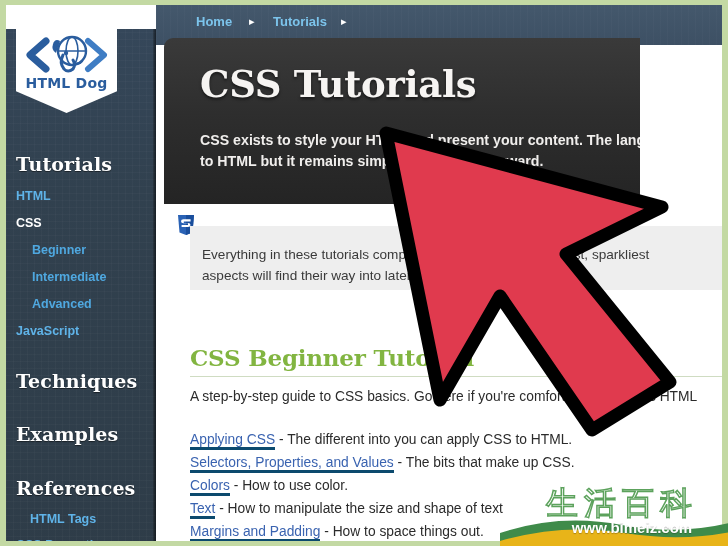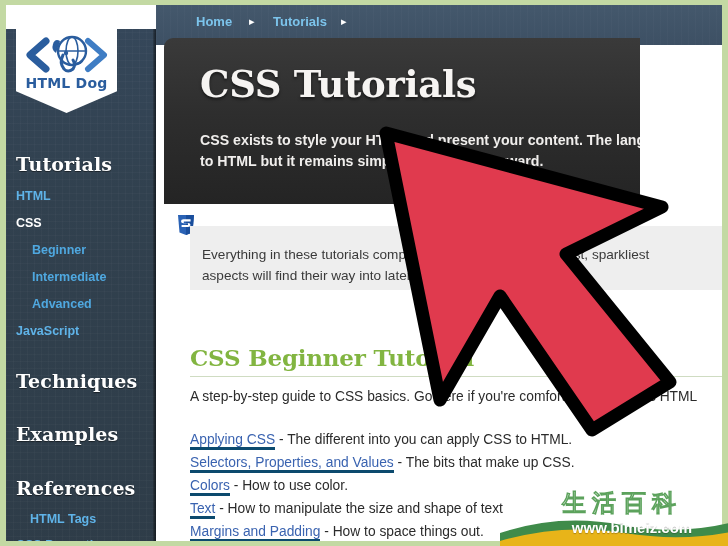--- a/index.html
+++ b/index.html
@@ -175,21 +175,21 @@
     z-index:45; pointer-events:none;
   }
   #wm-url {
     position:absolute; left:18px; top:38px; width:196px;
     text-align:center; color:#ffffff; font-size:15px; font-weight:bold;
     font-family:"Liberation Sans", sans-serif;
     text-shadow:0 1px 1px rgba(0,0,0,.25);
   }
   #wm-cn {
     position:absolute; left:0; top:0; width:212px; height:44px;
-    text-align:center; font-size:24px; line-height:44px;
+    text-align:center; font-size:32px; line-height:44px;
     color:transparent;
     -webkit-text-stroke:1.5px #4f9b4f;
     letter-spacing:6px;
     font-family:Liberation Serif, serif;
     opacity:.92;
   }
 </style>
 </head>
 <body>
 

